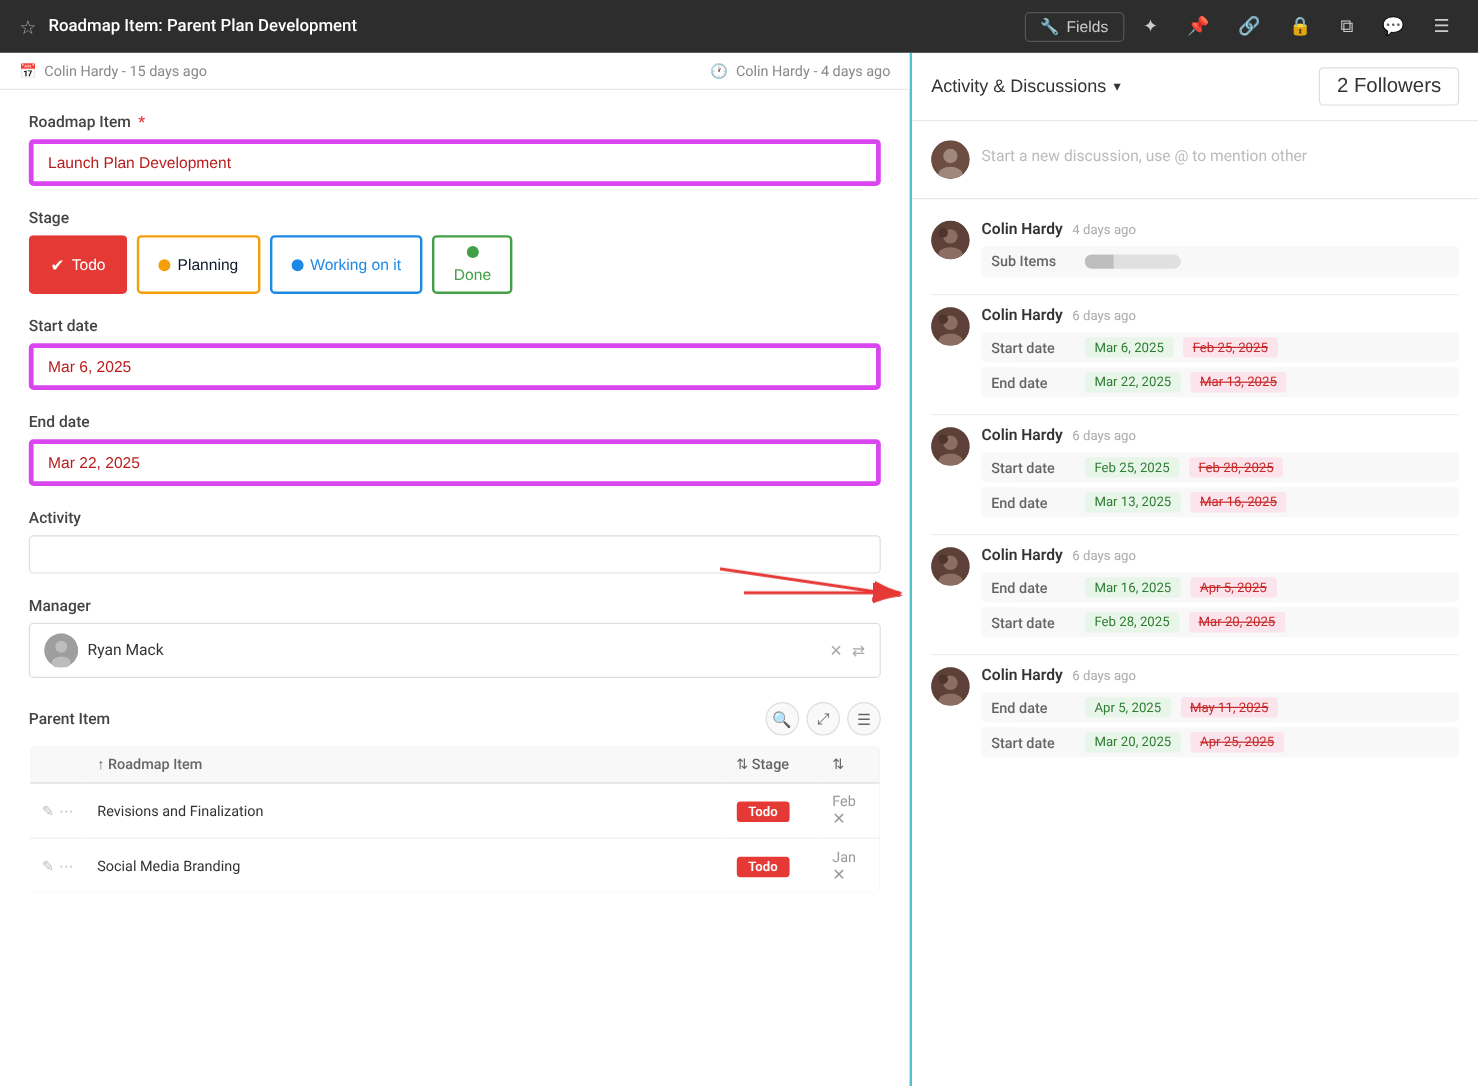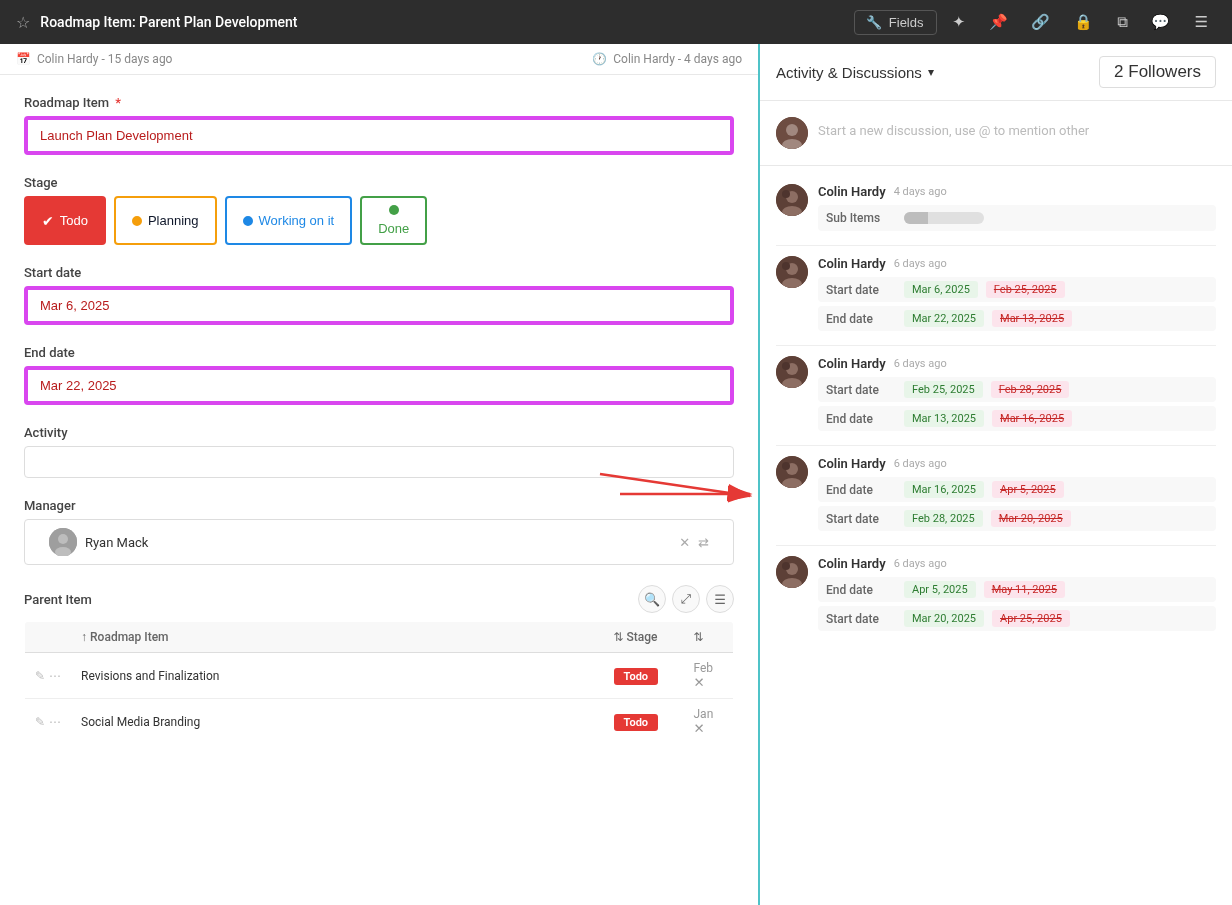--- a/index.html
+++ b/index.html
@@ -77,21 +77,21 @@
 
     
     .progress-bar-container {
       border: 1px solid #ddd; border-radius: 4px; height: 32px; background: #fff; overflow: hidden;
     }
     .progress-bar-fill { height: 100%; background: #4fc3c8; width: 0%; }
 
     
     .manager-field {
       display: flex; align-items: center; justify-content: space-between;
-      border: 1px solid #ddd; border-radius: 4px; padding: 8px 24px;
+      border: 1px solid #ddd; border-radius: 4px; padding: 8px 12px;
     }
     .manager-info { display: flex; align-items: center; gap: 8px; }
     .manager-avatar {
       width: 28px; height: 28px; border-radius: 50%; background: #9e9e9e;
       display: flex; align-items: center; justify-content: center; color: #fff; font-size: 11px;
     }
     .manager-actions { display: flex; gap: 8px; color: #aaa; }
 
     
     .parent-item-header {

